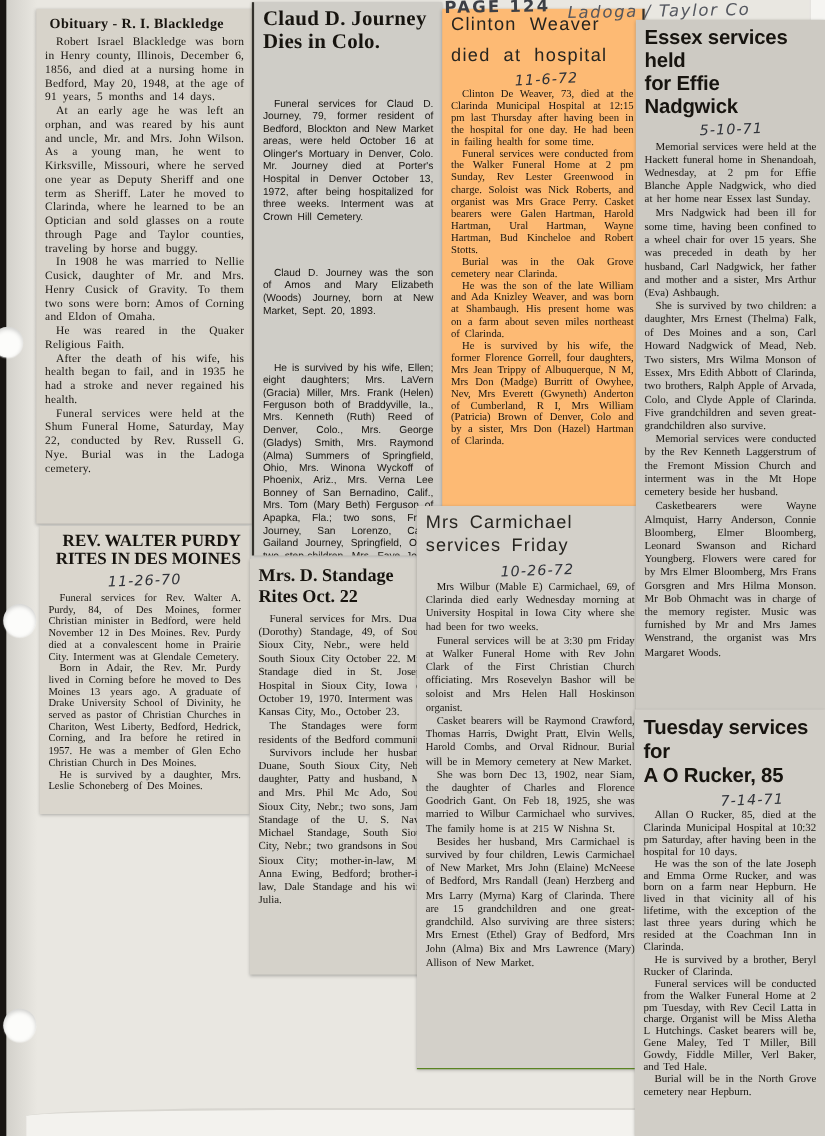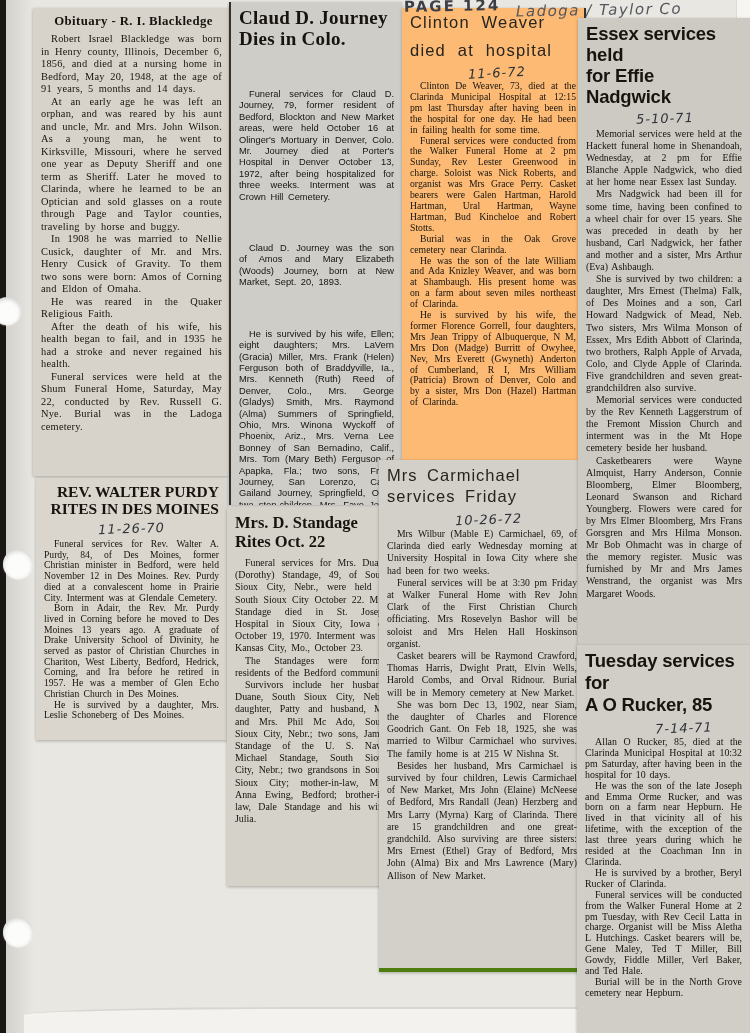--- a/index.html
+++ b/index.html
@@ -32,21 +32,21 @@
   .date { font-size:13px; font-style:italic; letter-spacing:1px; color:#2f3239; }
 
   
   .clip { position:absolute; box-sizing:border-box; padding:5px 8px; overflow:hidden;
           color:#17140f; box-shadow:0 1px 3px rgba(0,0,0,.28); z-index:3; }
   .clip .body p { margin:0; text-align:justify; text-indent:10px; }
   .hl { margin:0 0 4px 0; }
   .hl-line { display:block; }
 
   .clip-blackledge { left:33px; top:8px;  width:197px; height:468px; background:#d7d3ca; }
-  .clip-blackledge .hl { font:bold 12.8px/15px "Liberation Serif",serif; letter-spacing:.4px; margin:1px 0 4px 4px;text-align:center; }
+  .clip-blackledge .hl { font:bold 12.8px/15px "Liberation Serif",serif; letter-spacing:.4px; margin:1px 0 4px 4px; }
   .clip-blackledge .body p { font:10.4px/12.5px "Liberation Serif",serif; word-spacing:2.5px; letter-spacing:.2px; }
 
   .clip-purdy { left:36px; top:478px; width:191px; height:262px; background:#dad6cd; }
   .clip-purdy .hl-line { font:bold 15.5px/17px "Liberation Serif",serif; text-align:right; }
   .clip-purdy .date { display:block; text-align:center; margin:1px 0 3px; transform:rotate(-2deg); }
   .clip-purdy .body p { font:9.6px/10.7px "Liberation Serif",serif; word-spacing:2px; }
 
   .clip-journey { left:229px; top:2px; width:173px; height:503px; background:#cfcdc7;
                   border-left:2px solid #33312c; }
   .clip-journey .hl-line { font:bold 19px/21px "Liberation Serif",serif; letter-spacing:.3px; }
@@ -61,21 +61,21 @@
 
   .clip-weaver { left:402px; top:8px; width:184px; height:520px; background:#fdba74;
                  border-right:2px solid #33312d; }
   .clip-weaver .hl-line { font:16.5px/19px "Liberation Sans",sans-serif; letter-spacing:1.2px;
                           word-spacing:6px; color:#26241f; }
   .clip-weaver .hl-line2 { margin-top:9px; }
   .clip-weaver .date { margin:1px 0 2px 58px; transform:rotate(-3deg); display:block; }
   .clip-weaver .body p { font:9.7px/10.9px "Liberation Serif",serif; word-spacing:2px; }
 
   .clip-carmichael { left:379px; top:460px; width:208px; height:512px; background:#d3d0c9;
-                     border-right:2px solid #44423c; border-bottom:4px solid #4d7c0f; }
+                     border-right:2px solid #44423c; border-bottom:1px solid #4d7c0f; }
   .clip-carmichael .hl-line { font:16.5px/21px "Liberation Sans",sans-serif; letter-spacing:1px;
                               word-spacing:4px; color:#26241f; }
   .clip-carmichael .date { margin:0 0 2px 68px; transform:rotate(-2deg); display:block; }
   .clip-carmichael .body p { font:9.7px/12.2px "Liberation Serif",serif; word-spacing:2px; }
 
   .clip-nadgwick { left:578px; top:18px; width:172px; height:644px; background:#cdcac3; }
   .clip-nadgwick .hl-line { font:bold 18.5px/21px "Liberation Sans",sans-serif; letter-spacing:-.2px; }
   .clip-nadgwick .date { margin:-1px 0 3px 50px; transform:rotate(-2deg); display:block; }
   .clip-nadgwick .body p { font:9.9px/12.1px "Liberation Serif",serif; word-spacing:1.5px; }
 

